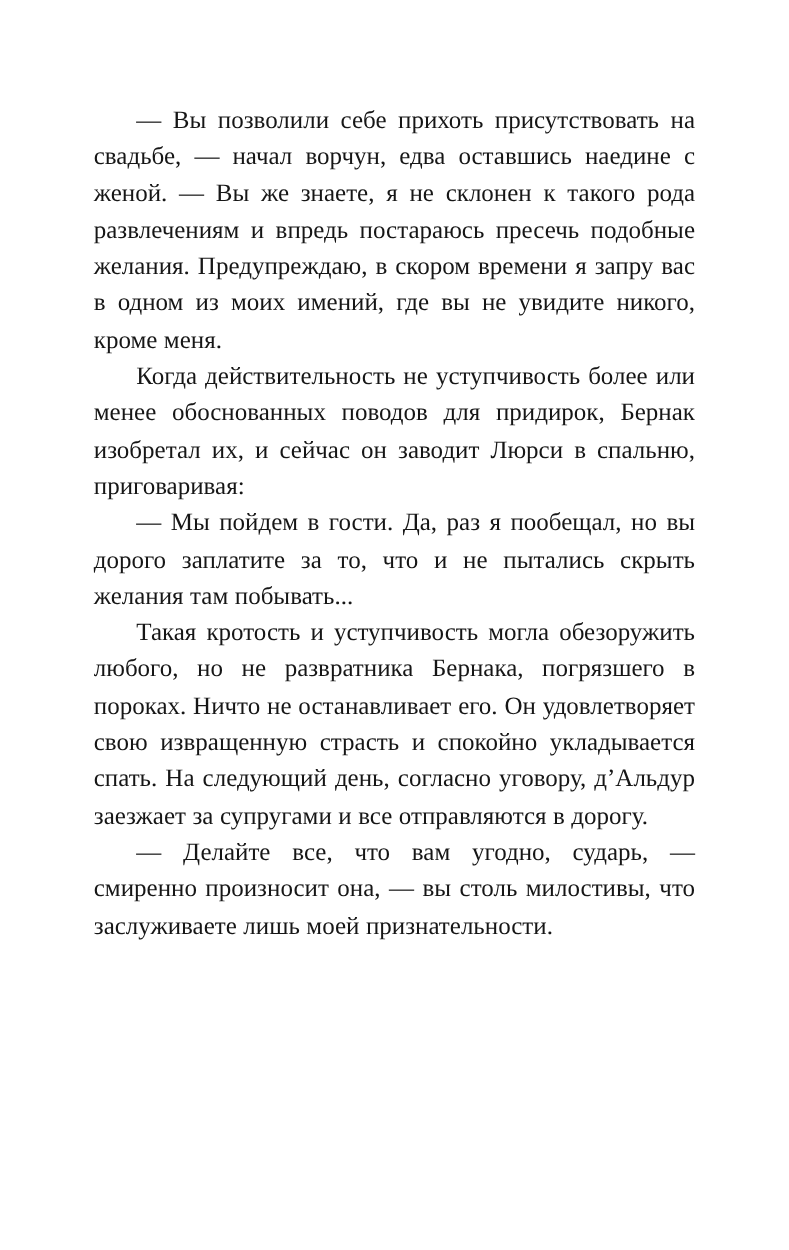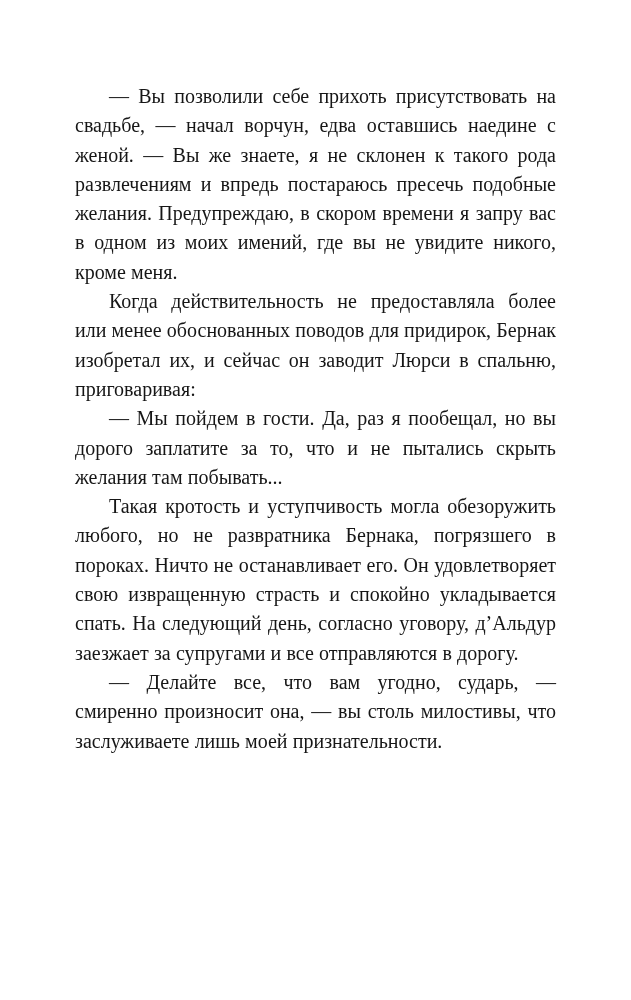--- a/index.html
+++ b/index.html
@@ -62,21 +62,21 @@
     color: #161616;
   }
 </style>
 </head>
 <body>
 
 <div class="page">
 
   <div class="text-column">
     <p class="para">— Вы позволили себе прихоть присутствовать на свадьбе, — начал ворчун, едва оставшись наедине с женой. — Вы же знаете, я не склонен к такого рода развлечениям и впредь постараюсь пресечь подобные желания. Предупреждаю, в скором времени я запру вас в одном из моих имений, где вы не увидите никого, кроме меня.</p>
-    <p class="para">Когда действительность не предоставляла более или менее обоснованных поводов для придирок, Бернак изобретал их, и сейчас он заводит Люрси в спальню, приговаривая:</p>
+    <p class="para">Когда действительность не уступчивость более или менее обоснованных поводов для придирок, Бернак изобретал их, и сейчас он заводит Люрси в спальню, приговаривая:</p>
     <p class="para">— Мы пойдем в гости. Да, раз я пообещал, но вы дорого заплатите за то, что и не пытались скрыть желания там побывать...</p>
     <p class="para">Такая кротость и уступчивость могла обезоружить любого, но не развратника Бернака, погрязшего в пороках. Ничто не останавливает его. Он удовлетворяет свою извращенную страсть и спокойно укладывается спать. На следующий день, согласно уговору, д’Альдур заезжает за супругами и все отправляются в дорогу.</p>
     <p class="para">— Делайте все, что вам угодно, сударь, — смиренно произносит она, — вы столь милостивы, что заслуживаете лишь моей признательности.</p>
   </div>
 
   <div class="footer">
     <span class="running-head">Исправившийся супруг</span>
     <span class="folio">11</span>
   </div>
 

